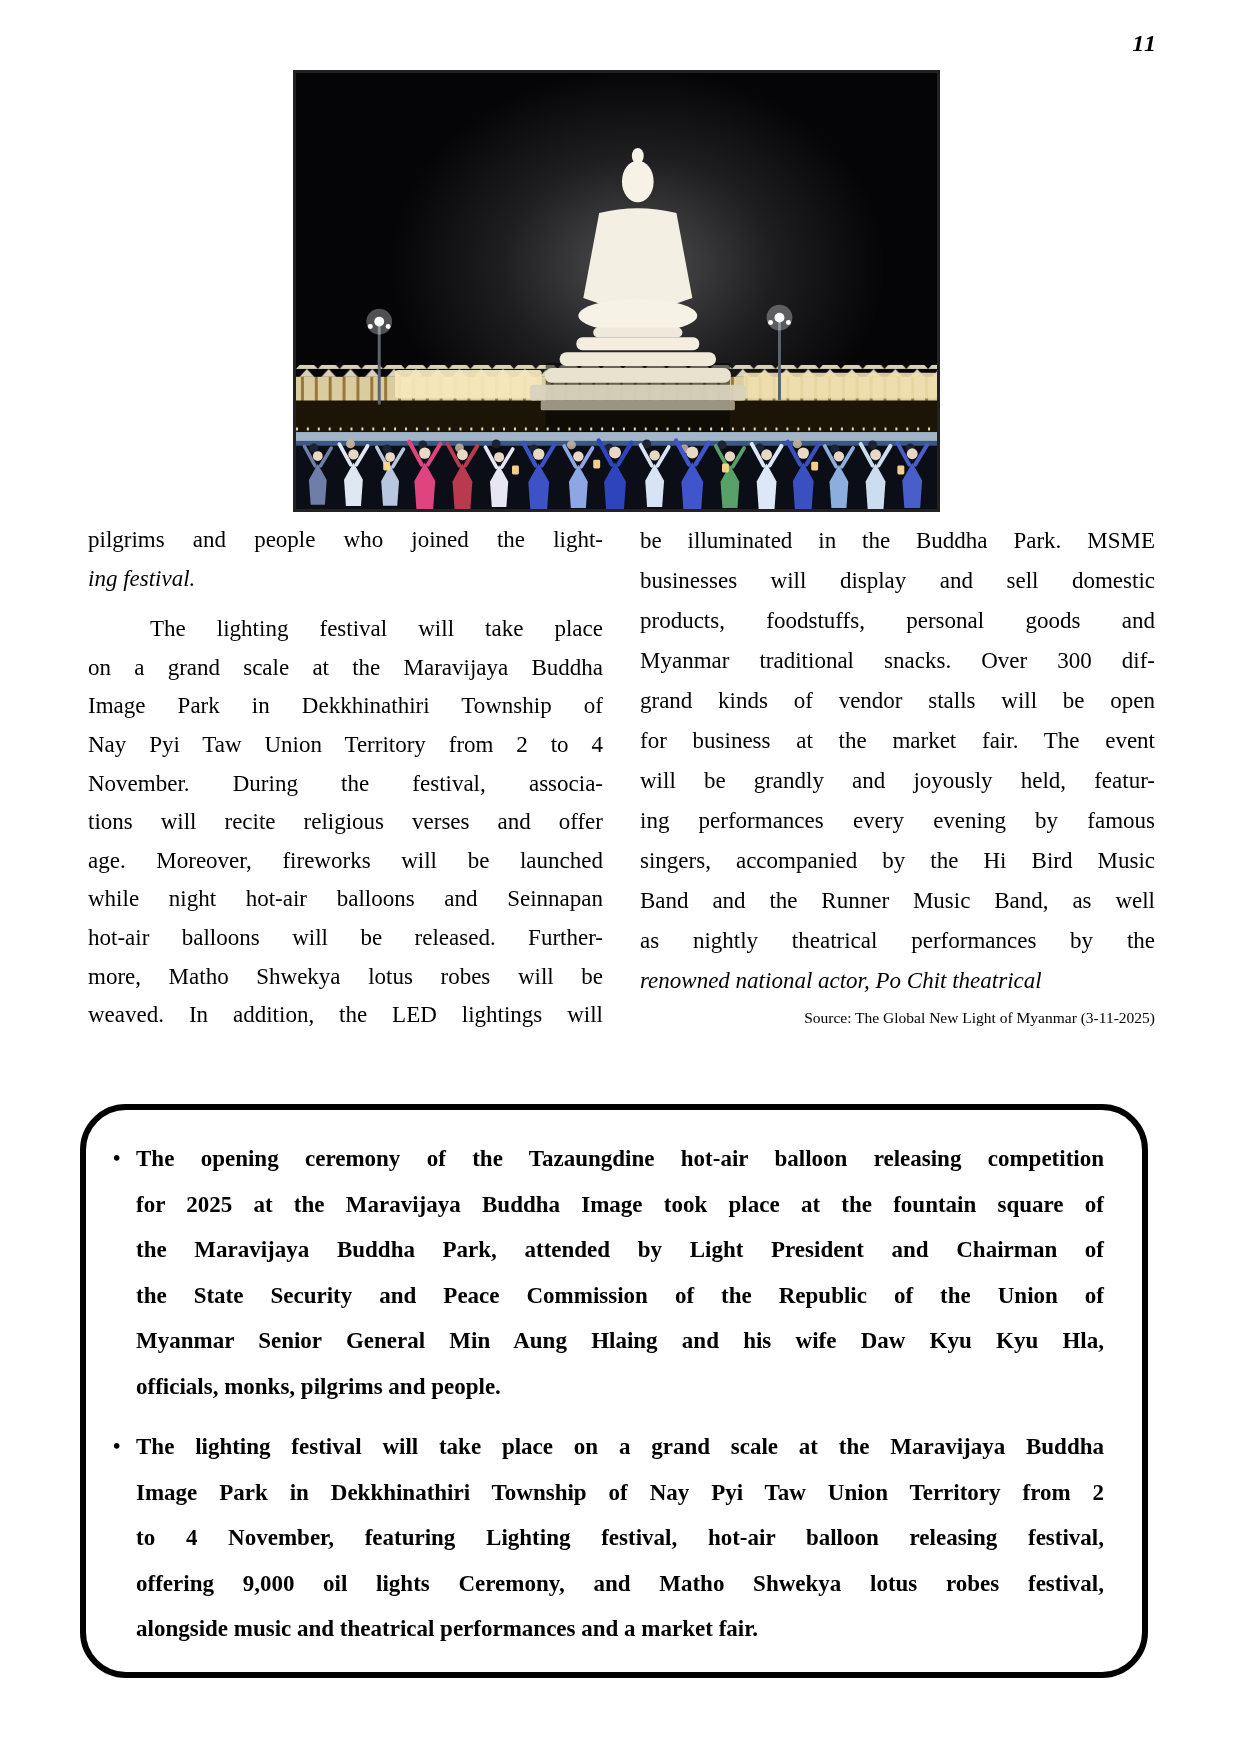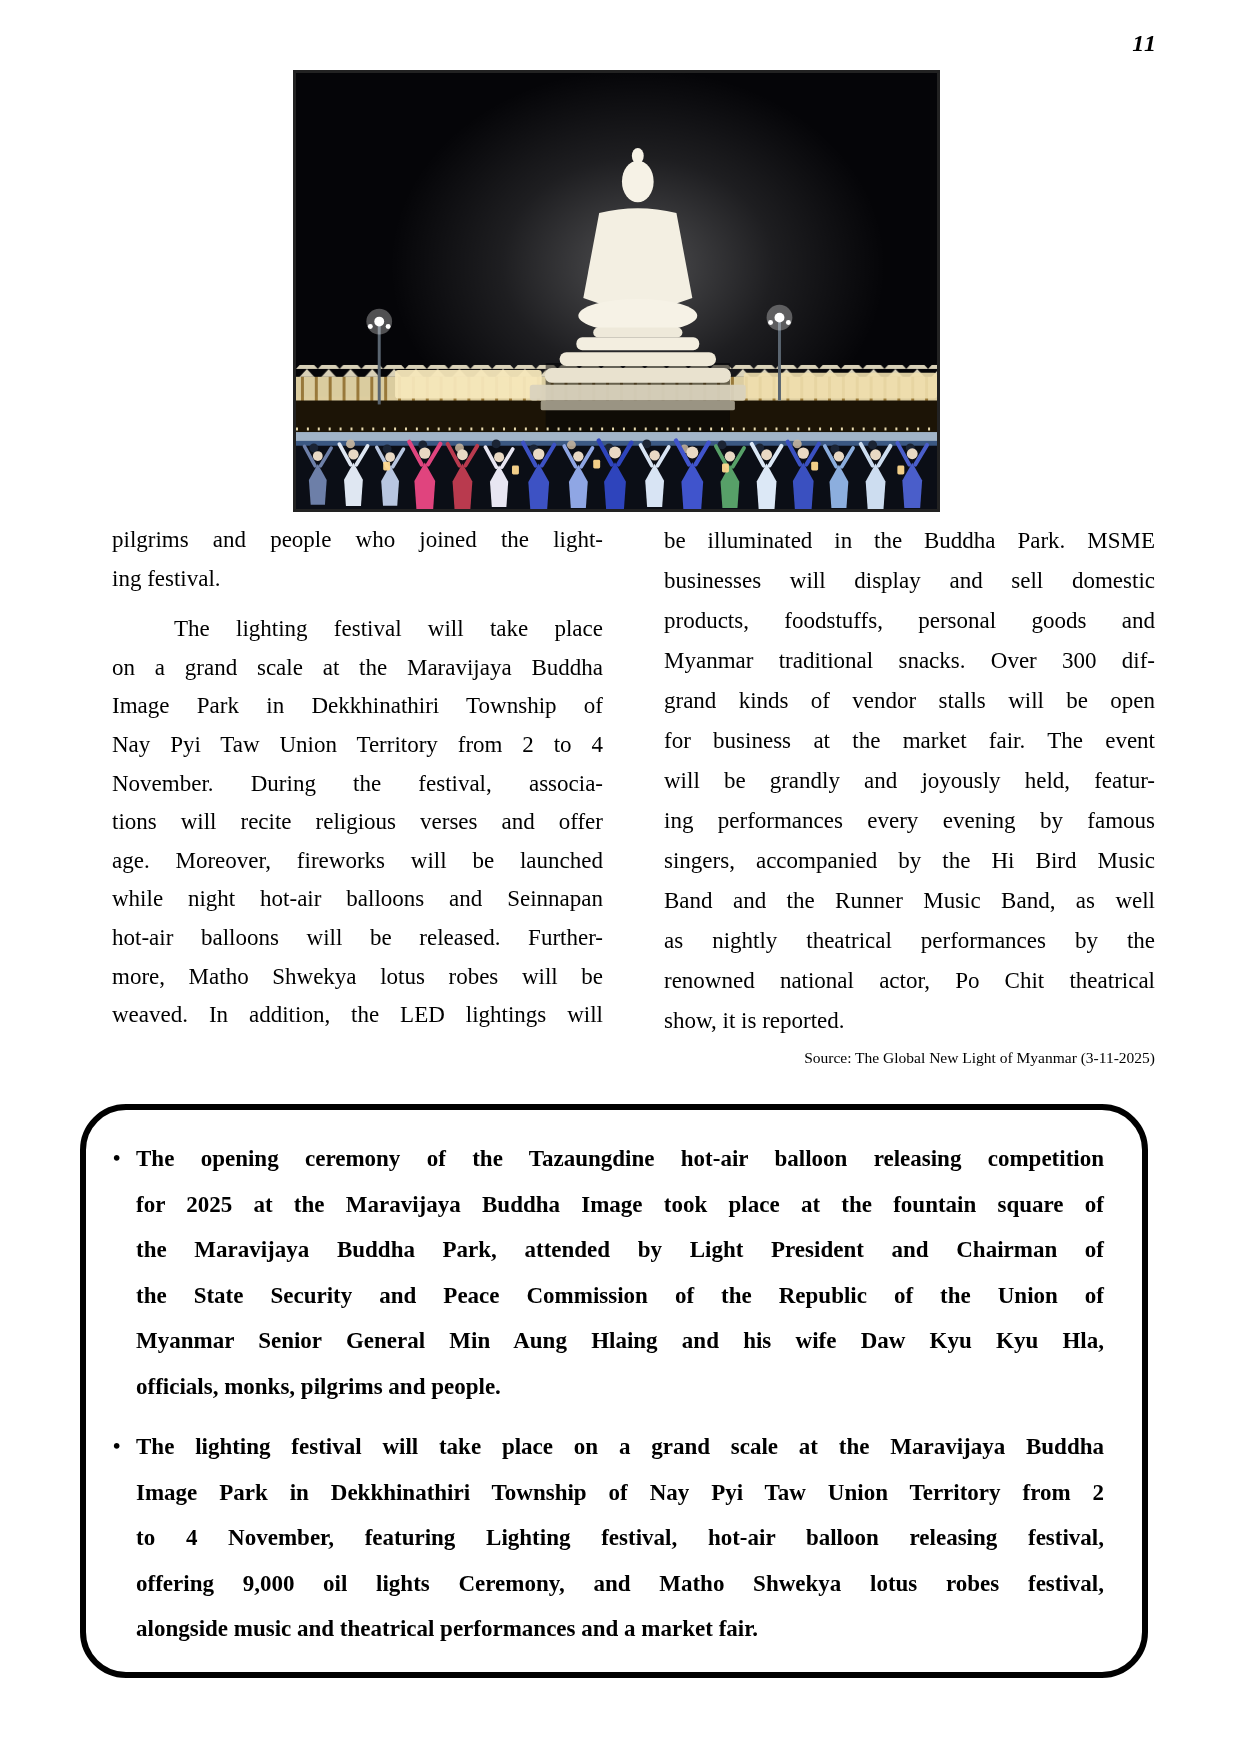--- a/index.html
+++ b/index.html
@@ -16,25 +16,25 @@
   .photo-frame {
     position:absolute; left:293px; top:70px; width:647px; height:442px;
     border:3px solid #222; background:#050508;
   }
   .photo-frame svg { display:block; width:100%; height:100%; }
 
   .columns {
     position:absolute; left:88px; top:521px; width:1067px;
     display:flex; gap:37px;
   }
-  .col { width:515px; font-size:23px;margin-left:24px; }
+  .col { width:515px; font-size:23px; }
   .col-left  { line-height:38.6px; }
   .col-right { line-height:40px; }
   .line { text-align:justify; text-align-last:justify; }
-  .para-end .line:last-child { text-align-last:left; }
+  .para-end .line:last-child { text-align-last:left;font-style:italic; }
   .para2 { margin-top:12px; }
   .para2 .line:first-child { text-indent:62px; }
 
   .source-line {
     margin-top:4px; font-size:15.5px; font-weight:normal;
     text-align:right; line-height:26px;
   }
 
   .summary-box {
     position:absolute; left:80px; top:1104px; width:1068px; height:574px;
@@ -201,21 +201,20 @@
           <div class="line">products, foodstuffs, personal goods and</div>
           <div class="line">Myanmar traditional snacks. Over 300 dif-</div>
           <div class="line">grand kinds of vendor stalls will be open</div>
           <div class="line">for business at the market fair. The event</div>
           <div class="line">will be grandly and joyously held, featur-</div>
           <div class="line">ing performances every evening by famous</div>
           <div class="line">singers, accompanied by the Hi Bird Music</div>
           <div class="line">Band and the Runner Music Band, as well</div>
           <div class="line">as nightly theatrical performances by the</div>
           <div class="line">renowned national actor, Po Chit theatrical</div>
-          <div class="line">show, it is reported.</div>
         </div>
       <div class="source-line">Source: The Global New Light of Myanmar (3-11-2025)</div>
     </div>
   </div>
 
   <div class="summary-box">
     <div class="bullet-row">
       <div class="bullet-marker">•</div>
       <div class="bullet-text">
 

